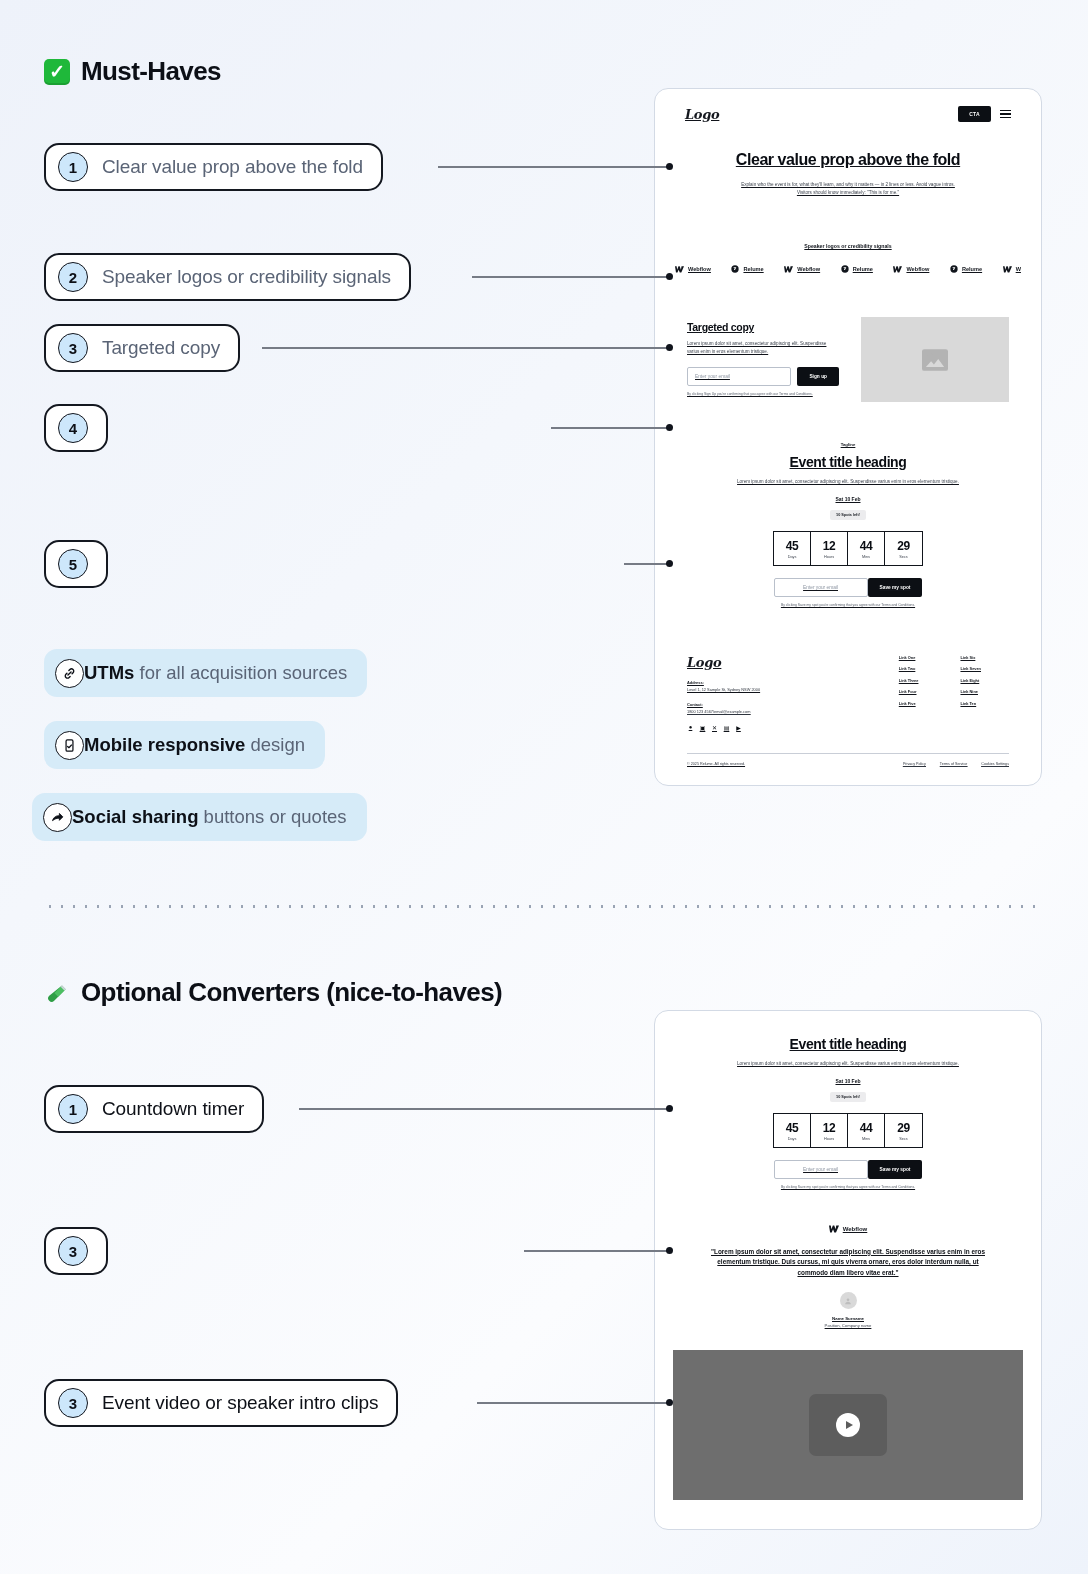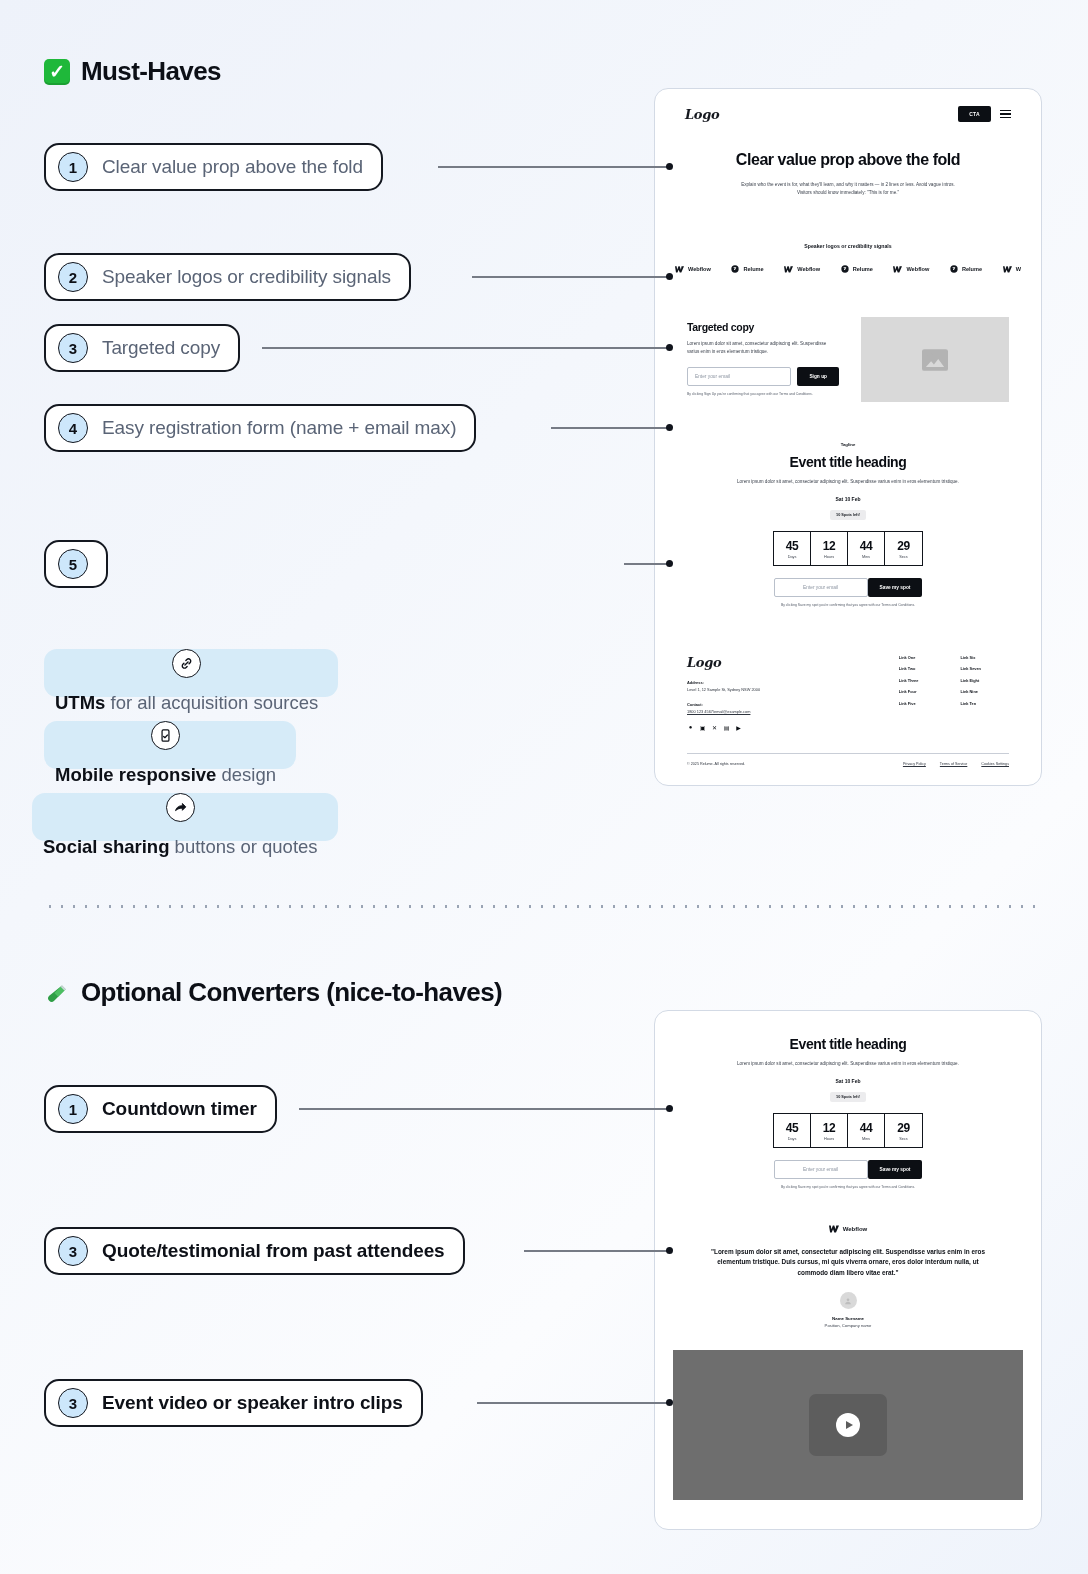--- a/index.html
+++ b/index.html
@@ -61,33 +61,31 @@
     display: flex; align-items: center; justify-content: center;
     font-size: 15px; font-weight: 700; color: #0d1017;
     line-height: 1;
   }
   .pill .txt {
     font-size: 19px;
     color: #5a6476;
     white-space: nowrap;
     letter-spacing: -0.1px;
   }
-  .pill.bold .txt { color: #0d1017; font-weight: 700; }
+  .pill.bold .txt { color: #0d1017; font-weight: 400; }
 
   
   .chip {
     position: absolute;
     display: flex;
     align-items: center;
-    gap: 14px;
     background: #d6ebf8;
     border-radius: 13px;
     height: 48px;
     padding: 0 20px 0 11px;
-    flex-direction: column;
   }
   .chip .ic {
     width: 29px; height: 29px;
     flex: 0 0 29px;
     border-radius: 50%;
     background: #ffffff;
     border: 1.6px solid #11151d;
     display: flex; align-items: center; justify-content: center;
   }
   .chip .ctxt { font-size: 18.5px; color: #5a6476; white-space: nowrap; }
@@ -110,21 +108,21 @@
   }
 
   
   .mock {
     position: absolute;
     background: #ffffff;
     border: 1.5px solid #d3dae5;
     border-radius: 14px;
     overflow: hidden;
   }
-  .mock-inner { position: relative; width: 100%; height: 100%; }
+  .mock-inner { position: relative; width: 100%; height: 100%; text-decoration: underline; }
 
   
   .m-nav {
     display: flex; align-items: center; justify-content: space-between;
     padding: 17px 30px 0 30px;
   }
   .m-logo {
     font-family: "DejaVu Serif", serif;
     font-style: italic;
     font-size: 13px;
@@ -281,21 +279,20 @@
 <div class="pill" style="left:44px; top:253px;">
   <span class="num">2</span>
   <span class="txt">Speaker logos or credibility signals</span>
 </div>
 <div class="pill" style="left:44px; top:324px;">
   <span class="num">3</span>
   <span class="txt">Targeted copy</span>
 </div>
 <div class="pill" style="left:44px; top:404px;">
   <span class="num">4</span>
-  <span class="txt">Easy registration form (name + email max)</span>
 </div>
 <div class="pill" style="left:44px; top:540px;">
   <span class="num">5</span>
 </div>
 
 <div class="conn" style="left:438px; top:166px; width:232px;"></div>
 <div class="dot" style="left:666px; top:163px;"></div>
 <div class="conn" style="left:472px; top:276px; width:198px;"></div>
 <div class="dot" style="left:666px; top:273px;"></div>
 <div class="conn" style="left:262px; top:347px; width:408px;"></div>
@@ -345,21 +342,20 @@
   </span>
   <span>Optional Converters (nice-to-haves)</span>
 </div>
 
 <div class="pill bold" style="left:44px; top:1085px;">
   <span class="num">1</span>
   <span class="txt">Countdown timer</span>
 </div>
 <div class="pill bold" style="left:44px; top:1227px;">
   <span class="num">3</span>
-  <span class="txt">Quote/testimonial from past attendees</span>
 </div>
 <div class="pill bold" style="left:44px; top:1379px;">
   <span class="num">3</span>
   <span class="txt">Event video or speaker intro clips</span>
 </div>
 
 <div class="conn" style="left:299px; top:1108px; width:371px;"></div>
 <div class="dot" style="left:666px; top:1105px;"></div>
 <div class="conn" style="left:524px; top:1250px; width:146px;"></div>
 <div class="dot" style="left:666px; top:1247px;"></div>

